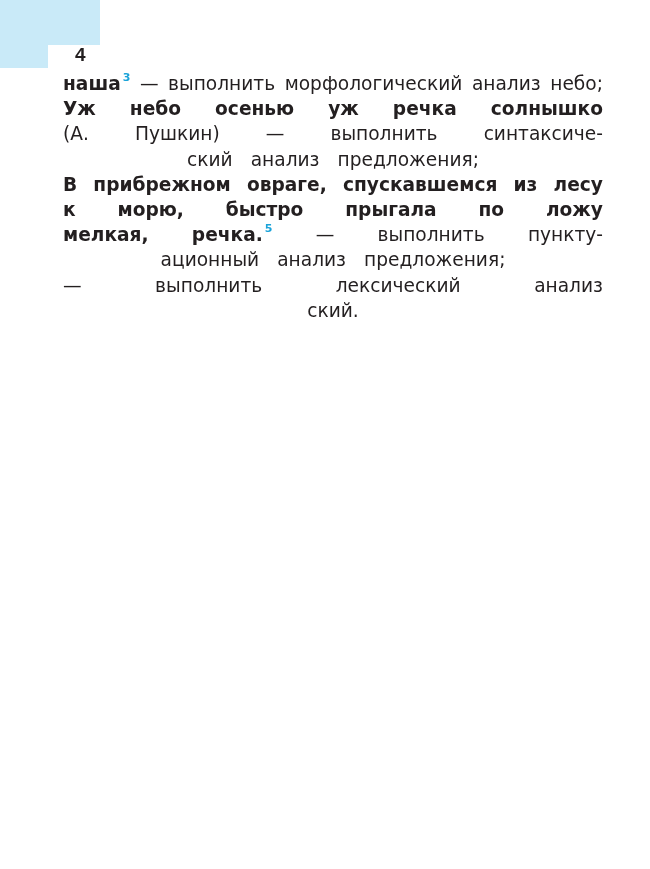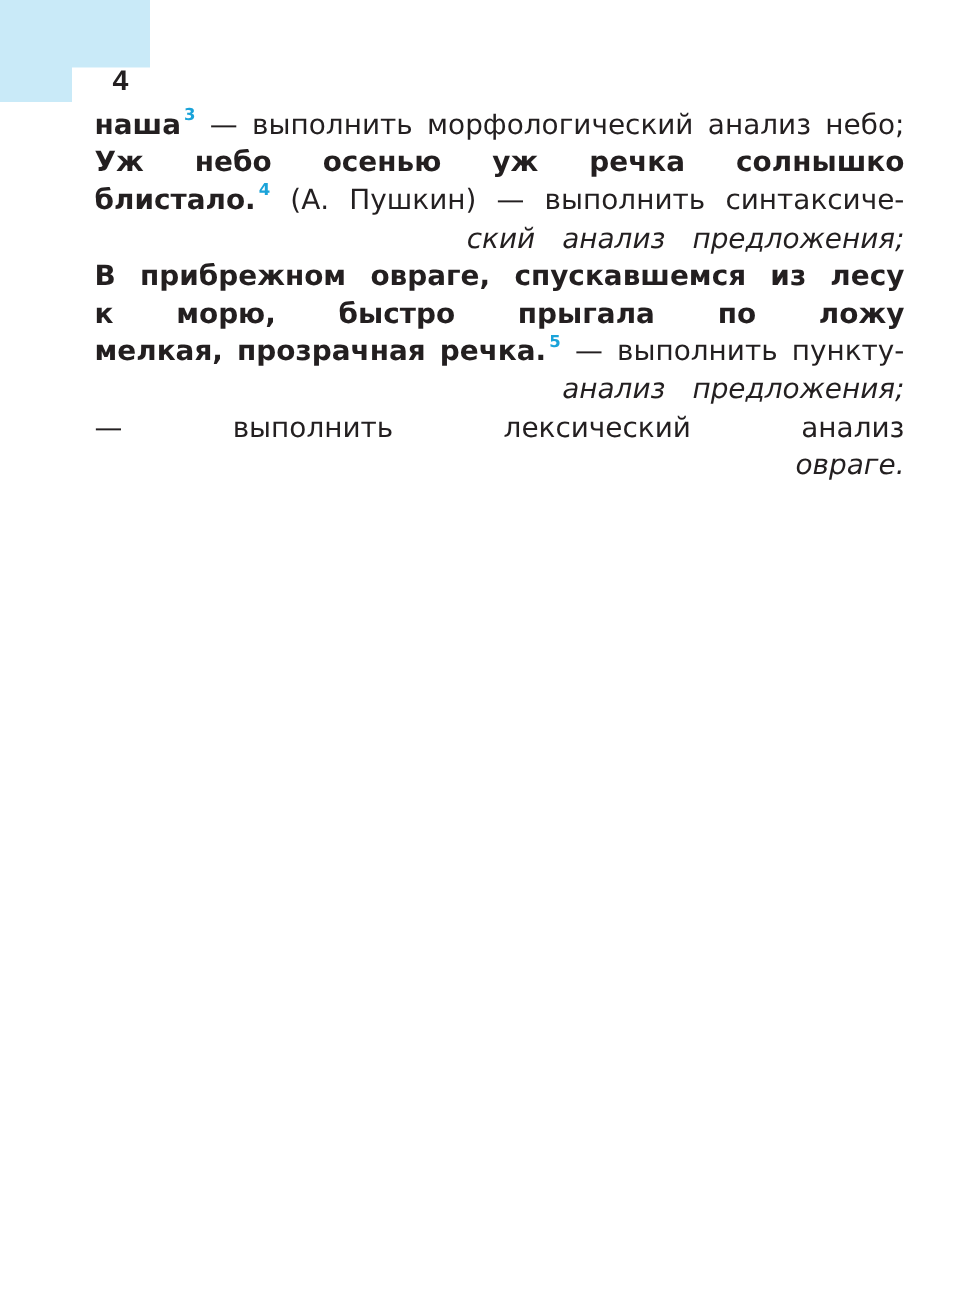--- a/index.html
+++ b/index.html
@@ -48,22 +48,21 @@
       font-size: 18.6px;
       line-height: 25.2px;
     }
     .line {
       display: flex;
       justify-content: space-between;
       white-space: nowrap;
       height: 25.2px;
     }
     .line.last {
-      justify-content: flex-end;
-      font-style: italic;
+      justify-content: center;
     }
     .b { font-weight: bold; }
     .sup {
       color: #1aa3d9;
       font-weight: bold;
       font-size: 11px;
       position: relative;
       top: -9px;
       margin-left: 2px;
     }
@@ -89,21 +88,20 @@
 
   <div class="line b">
     <span class="w">Уж</span>
     <span class="w">небо</span>
     <span class="w">осенью</span>
     <span class="w">уж</span>
     <span class="w">речка</span>
     <span class="w">солнышко</span>
   </div>
   <div class="line">
-    <span class="w"><span class="b">блистало.</span><span class="sup">4</span></span>
     <span class="w">(А.</span>
     <span class="w">Пушкин)</span>
     <span class="w">—</span>
     <span class="w">выполнить</span>
     <span class="w">синтаксиче-</span>
   </div>
   <div class="line last">
     <span class="w" style="margin-right:18px">ский</span>
     <span class="w" style="margin-right:18px">анализ</span>
     <span class="w">предложения;</span>
@@ -120,34 +118,34 @@
   <div class="line b">
     <span class="w">к</span>
     <span class="w">морю,</span>
     <span class="w">быстро</span>
     <span class="w">прыгала</span>
     <span class="w">по</span>
     <span class="w">ложу</span>
   </div>
   <div class="line">
     <span class="w b">мелкая,</span>
-    <span class="w b">прозрачная</span>
     <span class="w"><span class="b">речка.</span><span class="sup">5</span></span>
     <span class="w">—</span>
     <span class="w">выполнить</span>
     <span class="w">пункту-</span>
   </div>
   <div class="line last">
+    <span class="w" style="margin-right:18px">ационный</span>
     <span class="w" style="margin-right:18px">анализ</span>
     <span class="w">предложения;</span>
   </div>
 
   <div class="line">
     <span class="w">—</span>
     <span class="w">выполнить</span>
     <span class="w">лексический</span>
     <span class="w">анализ</span>
   </div>
   <div class="line last">
-    <span class="w">овраге.</span>
+    <span class="w">ский.</span>
   </div>
 
 </div>
 
 </body></html>

